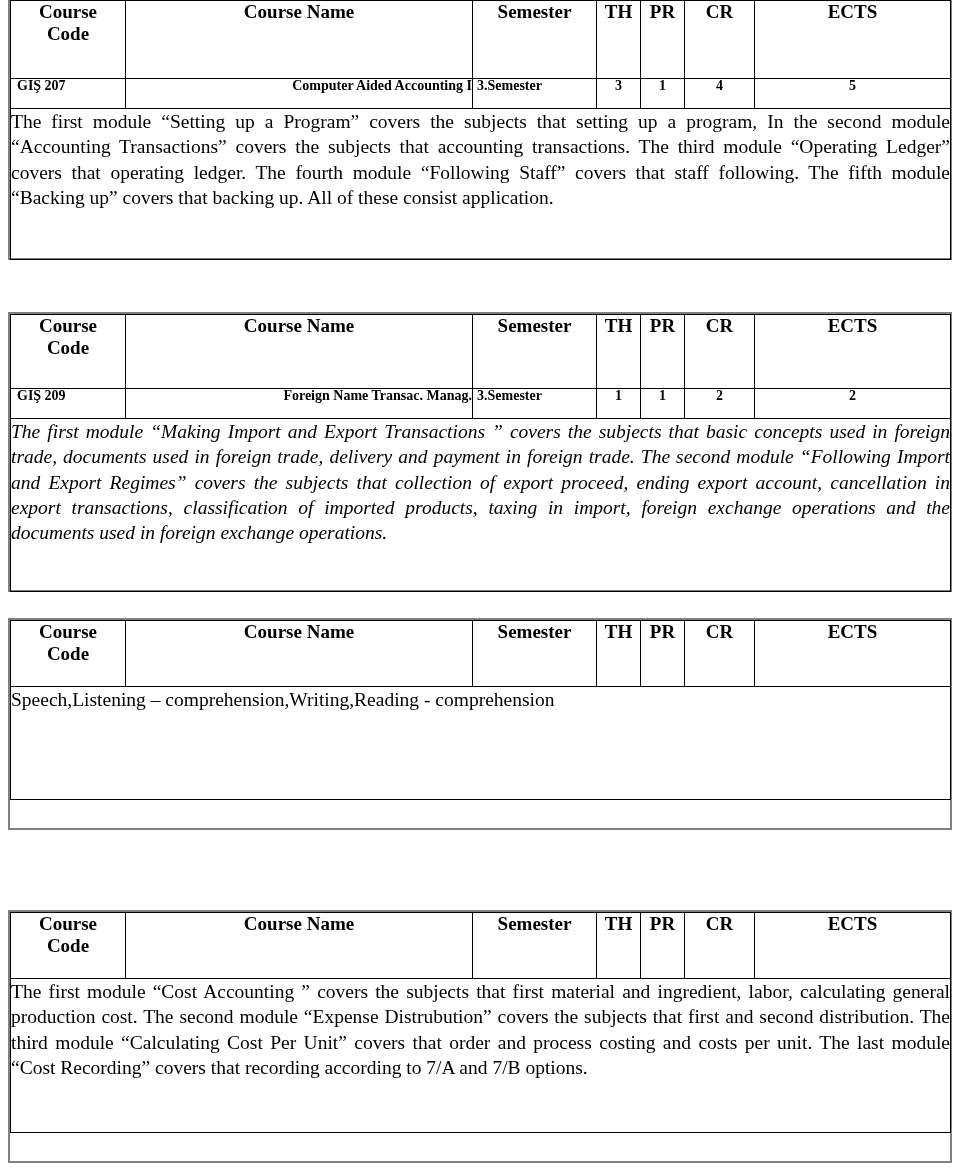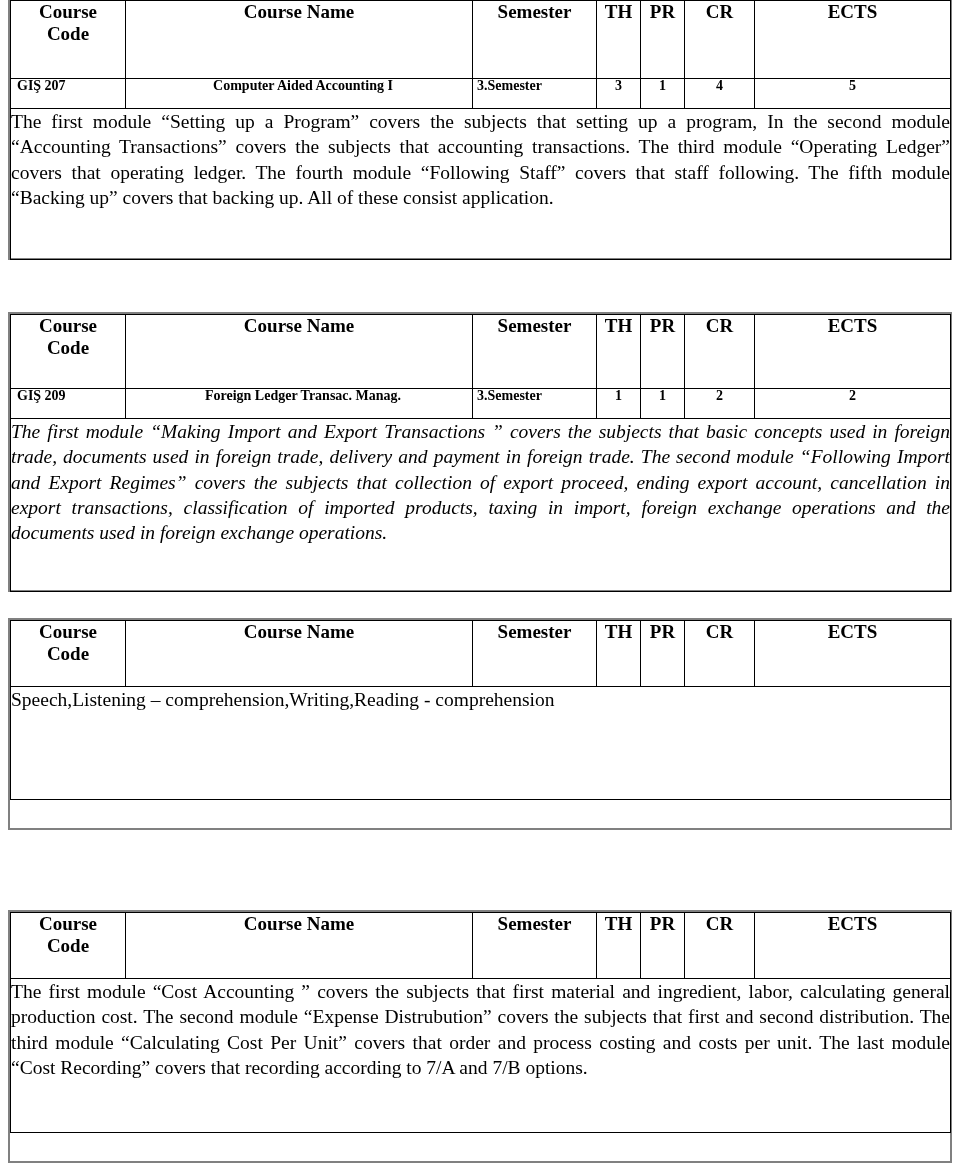--- a/index.html
+++ b/index.html
@@ -58,21 +58,21 @@
   
   .val {
     font-weight: bold;
     font-size: 14px;
     line-height: 1.0;
     padding: 3px 4px 4px 4px;
     vertical-align: middle;
     white-space: nowrap;
   }
   .val.code { text-align: left; padding-left: 6px; }
-  .val.name { text-align: center; padding-left: 8px; }
+  .val.name { text-align: right; padding-left: 8px; }
   .val.sem  { text-align: left; padding-left: 4px; }
   .val.num  { text-align: center; padding-left: 0; padding-right: 0; }
 
   
   .desc-cell {
     border: 1px solid #000000;
     padding: 2px 6px 4px 6px;
     vertical-align: top;
   }
   .desc-text {
@@ -153,21 +153,21 @@
           </td>
           <td class="hdr">Course Name</td>
           <td class="hdr">Semester</td>
           <td class="hdr">TH</td>
           <td class="hdr">PR</td>
           <td class="hdr">CR</td>
           <td class="hdr">ECTS</td>
         </tr>
         <tr style="height:30px;margin-left:36px;">
           <td class="val code">GIŞ 209</td>
-          <td class="val name">Foreign Ledger Transac. Manag.</td>
+          <td class="val name">Foreign Name Transac. Manag.</td>
           <td class="val sem">3.Semester</td>
           <td class="val num">1</td>
           <td class="val num">1</td>
           <td class="val num">2</td>
           <td class="val num">2</td>
         </tr>
         <tr>
           <td class="desc-cell" colspan="7" style="height:172px;font-style:italic;">
             <div class="desc-text">The first module “Making Import and Export Transactions ” covers the subjects that basic concepts used in foreign trade, documents used in foreign trade, delivery and payment in  foreign trade. The second module “Following Import and Export Regimes” covers the subjects that collection of export proceed, ending export account, cancellation in export transactions, classification of imported products, taxing in import, foreign exchange operations and the documents used in foreign exchange operations.</div>
           </td>

